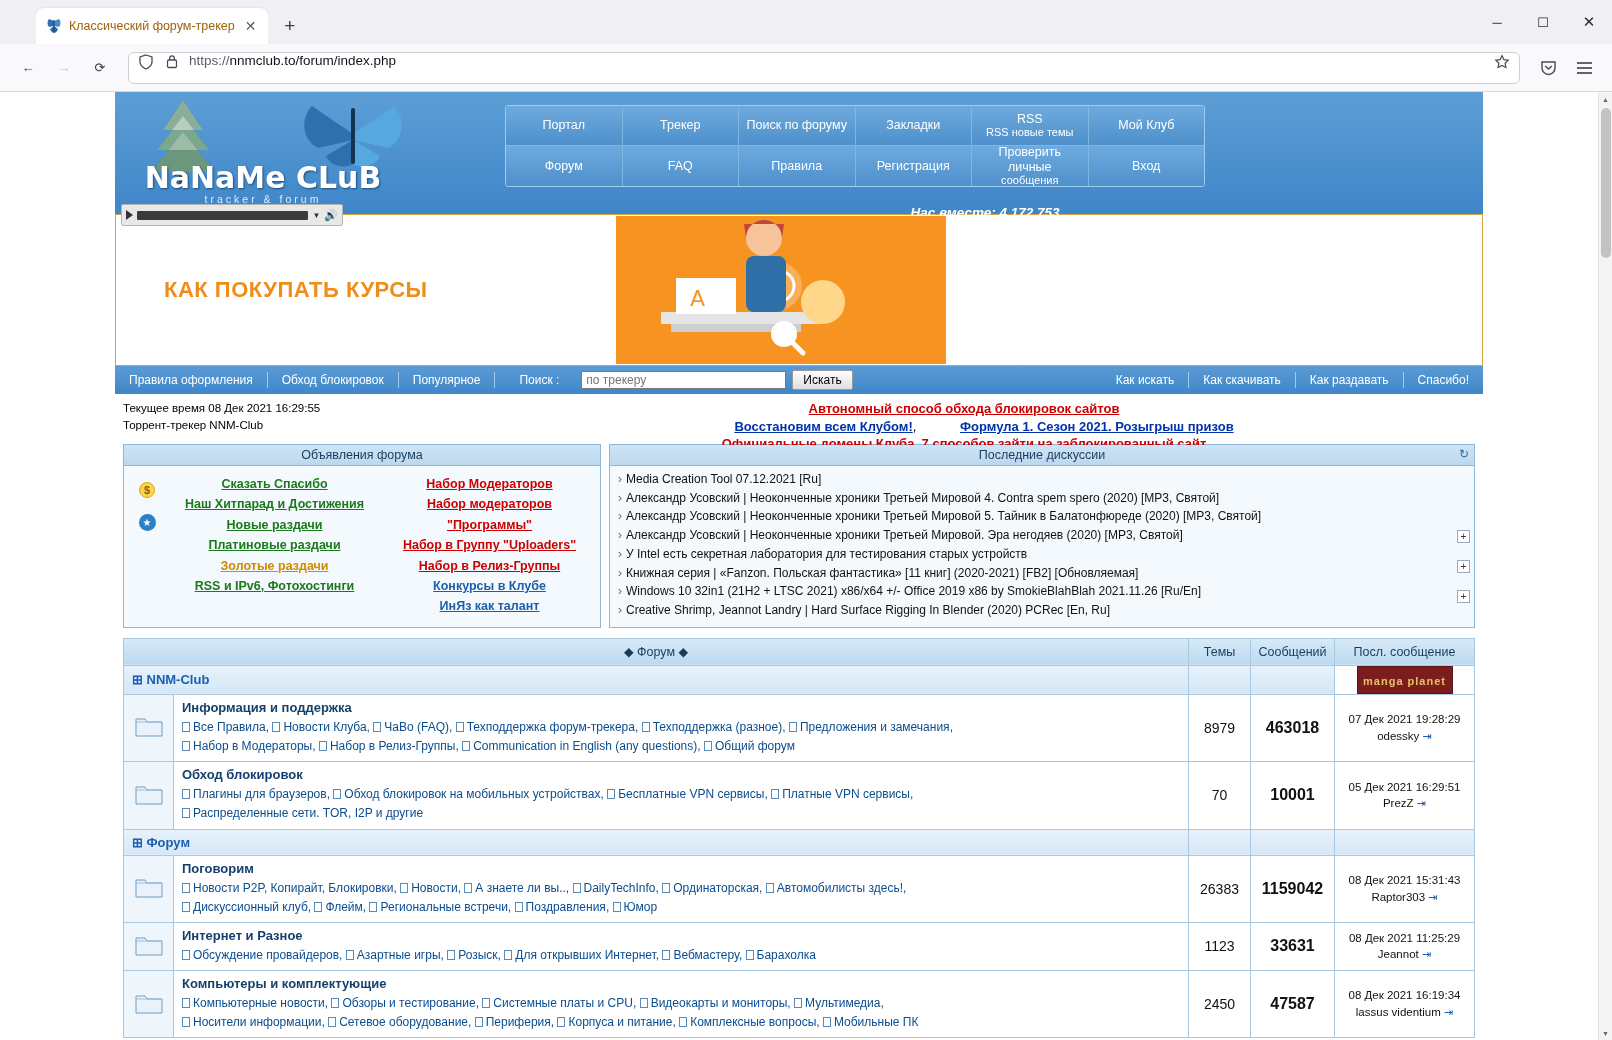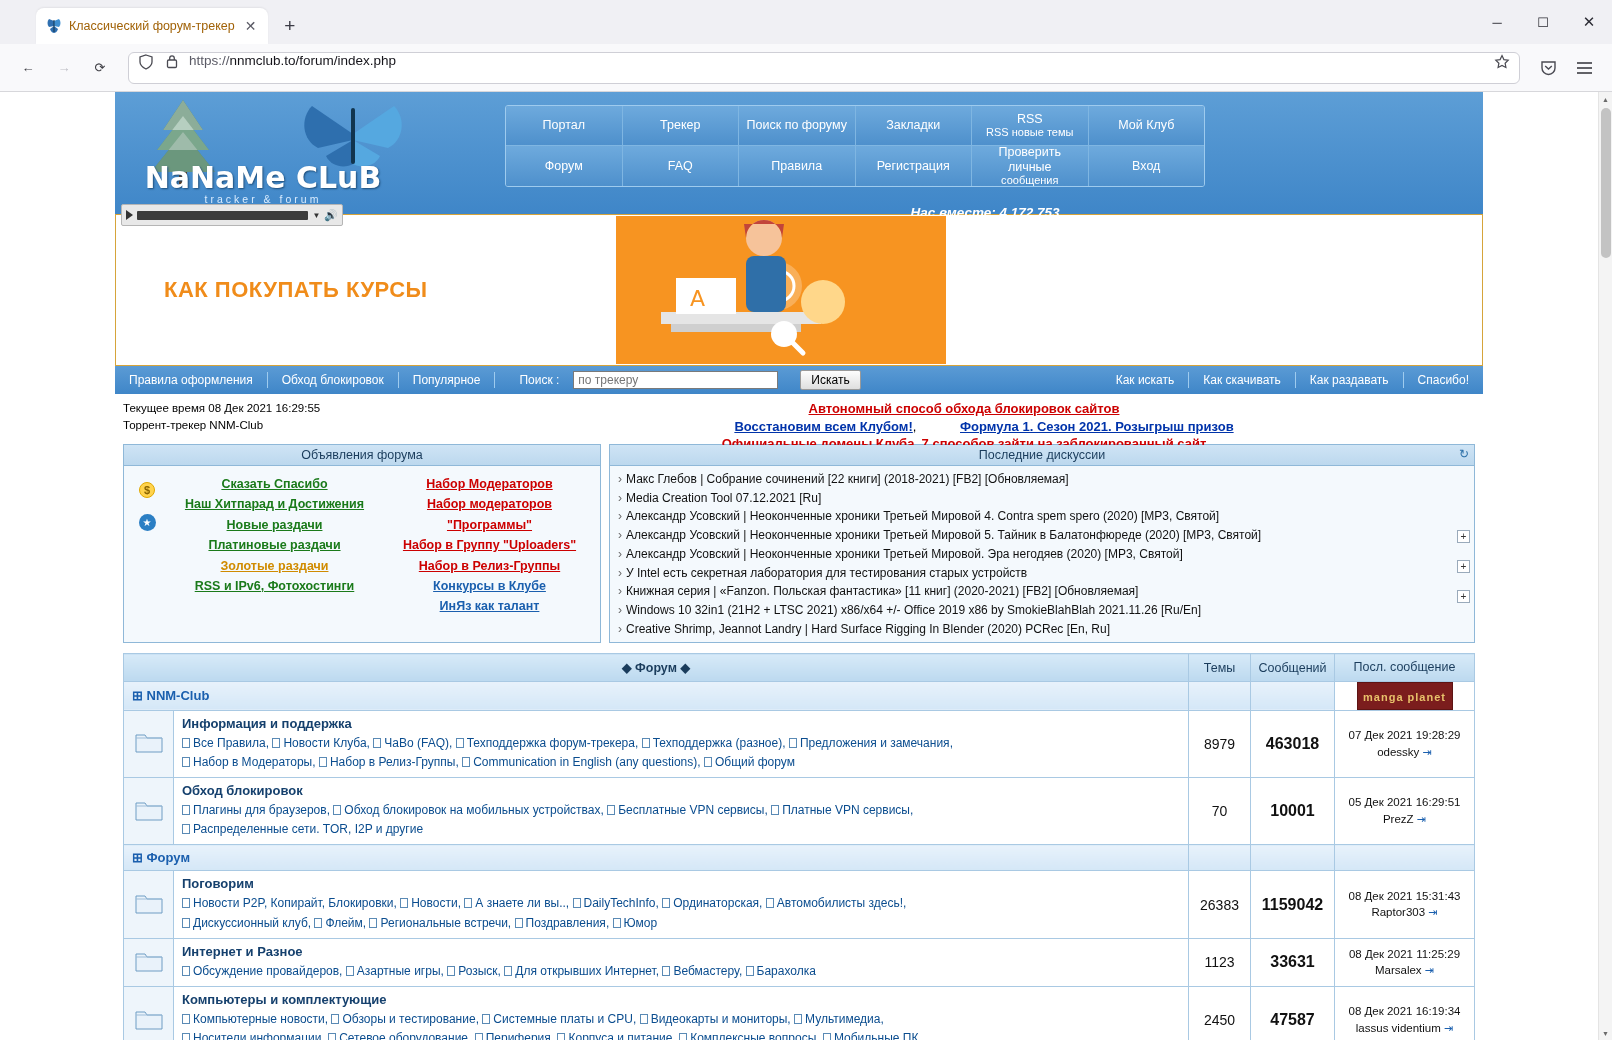--- a/index.html
+++ b/index.html
@@ -81,27 +81,27 @@
   .together { position:absolute; left:560px; top:113px; width:620px; text-align:center; color:#ffffff; font-style:italic; font-weight:bold; font-size:13.5px; }
 
   .banner { width:1368px; height:152px; background:#fff; border:1px solid #d6a43a; display:flex; align-items:center; }
   .banner-left { width:500px; padding-left:48px; }
   .banner-title { color:#f08c1a; font-size:22px; font-weight:bold; letter-spacing:.5px; }
   .banner-art { width:330px; height:148px; background:#f79421; position:relative; overflow:hidden; }
 
   .subnav { width:1368px; height:28px; background:linear-gradient(#5b9bd5,#3f86c8); display:flex; align-items:center; color:#fff; font-size:12px; }
   .subnav a { color:#ffffff; text-decoration:none; padding:0 14px; }
   .subnav .sep { width:1px; height:16px; background:#9ecbee; }
-  .subnav .search-label { padding-left:24px; padding-right:14px; }
+  .subnav .search-label { padding-left:24px; padding-right:22px; }
   .subnav input {
     width:205px; height:18px; font-size:12px; border:1px solid #7a7a7a; padding:0 4px; color:#555;
     font-family:"Liberation Sans", sans-serif;
   }
   .subnav .btn {
-    margin-left:22px; height:20px; background:linear-gradient(#fdfdfd,#dfdfdf); border:1px solid #9a9a9a;
+    margin-left:6px; height:20px; background:linear-gradient(#fdfdfd,#dfdfdf); border:1px solid #9a9a9a;
     color:#000; font-size:12px; padding:0 10px; display:flex; align-items:center; border-radius:2px;
   }
   .subnav .right { margin-left:auto; display:flex; align-items:center; }
 
   .infoline { display:flex; padding:6px 8px 0 8px; position:relative; height:46px; }
   .infoleft { width:330px; font-size:11.5px; color:#000; line-height:1.45; }
   .inforight { flex:1; text-align:center; line-height:1.35; }
   .inforight a { color:#cc0000; font-weight:bold; text-decoration:underline; font-size:13px; }
   .inforight .blueline a { color:#0033aa;margin-left:40px; }
 
@@ -126,21 +126,21 @@
   .news-item .bullet { color:#6a6a6a; margin-right:4px; }
   .news-plus { position:absolute; right:4px; width:13px; height:13px; border:1px solid #9ab; background:#fff; font-size:10px; line-height:11px; text-align:center; color:#333; }
   .panel-head .refresh { position:absolute; right:5px; top:2px; font-size:12px; color:#2b6fa8; }
 
   
   .ftable { width:1352px; margin:10px 8px 0 8px; border:1px solid #8fb8d8; border-collapse:collapse; background:#fff; }
   .ftable th, .ftable td { border:1px solid #a9c9e3; }
   .ftable .hdr td, .ftable .hdr th {
     background:linear-gradient(#d7eaf8,#bcd9ef); text-align:center; font-size:12.5px; color:#1a3c5c; padding:4px 0; font-weight:normal;
   }
-  .ftable .hdr .forum-col { font-weight:bold; color:#1a3c5c;margin-left:33px; }
+  .ftable .hdr .forum-col { font-weight:normal; color:#1a3c5c;margin-left:33px; }
   .cat-row td { background:linear-gradient(#e8f2fb,#d4e7f7); padding:5px 8px; font-weight:bold; color:#1a5fae; font-size:13px; }
   .cat-row .banner-cell { background:#fff; padding:0; text-align:center; }
   .mangabadge { display:inline-block; width:96px; height:28px; background:#7b1d1d; color:#e8c16a; font-size:11px; line-height:28px; text-align:center; border:1px solid #5d1414; letter-spacing:1px; }
   .f-icon-cell { width:50px; text-align:center; background:#eef5fb; padding:4px 0; }
   .f-folder { width:28px; height:24px; display:inline-block; }
   .f-main { padding:5px 8px; }
   .f-title { font-weight:bold; color:#15406d; font-size:13px; margin-bottom:3px; }
   .f-subs { font-size:12px; color:#0b4d8f; line-height:1.6; }
   .f-subs a { color:#0b4d8f; text-decoration:none; }
   .f-subs .doc { display:inline-block; width:8px; height:10px; border:1px solid #5a8ab5; background:#fff; margin-right:3px; vertical-align:-1px; }
@@ -377,21 +377,20 @@
               </div>
             </div>
           </div>
 
           <div class="panel panel-news">
             <div class="panel-head">
               <span>Последние дискуссии</span>
               <span class="refresh">↻</span>
             </div>
             <div class="news-body">
-              <div class="news-item"><span class="bullet">›</span><span>Макс Глебов | Собрание сочинений [22 книги] (2018-2021) [FB2] [Обновляемая]</span></div>
               <div class="news-item"><span class="bullet">›</span><span>Media Creation Tool 07.12.2021 [Ru]</span></div>
               <div class="news-item"><span class="bullet">›</span><span>Александр Усовский | Неоконченные хроники Третьей Мировой 4. Contra spem spero (2020) [MP3, Святой]</span></div>
               <div class="news-item"><span class="bullet">›</span><span>Александр Усовский | Неоконченные хроники Третьей Мировой 5. Тайник в Балатонфюреде (2020) [MP3, Святой]</span></div>
               <div class="news-item"><span class="bullet">›</span><span>Александр Усовский | Неоконченные хроники Третьей Мировой. Эра негодяев (2020) [MP3, Святой]</span></div>
               <div class="news-item"><span class="bullet">›</span><span>У Intel есть секретная лаборатория для тестирования старых устройств</span></div>
               <div class="news-item"><span class="bullet">›</span><span>Книжная серия | «Fanzon. Польская фантастика» [11 книг] (2020-2021) [FB2] [Обновляемая]</span></div>
               <div class="news-item"><span class="bullet">›</span><span>Windows 10 32in1 (21H2 + LTSC 2021) x86/x64 +/- Office 2019 x86 by SmokieBlahBlah 2021.11.26 [Ru/En]</span></div>
               <div class="news-item"><span class="bullet">›</span><span>Creative Shrimp, Jeannot Landry | Hard Surface Rigging In Blender (2020) PCRec [En, Ru]</span></div>
               <div class="news-plus" style="top:64px;">+</div>
               <div class="news-plus" style="top:94px;">+</div>
@@ -524,21 +523,21 @@
                 <span class="doc"></span><a>Розыск</a>,
                 <span class="doc"></span><a>Для открывших Интернет</a>,
                 <span class="doc"></span><a>Вебмастеру</a>,
                 <span class="doc"></span><a>Барахолка</a>
               </div>
             </td>
             <td class="num-cell">1123</td>
             <td class="msg-cell">33631</td>
             <td class="last-cell">
               <div>08 Дек 2021 11:25:29</div>
-              <div><span class="u">Marsalex</span> <span class="arrowico">⇥</span></div>
+              <div><span class="u">Jeannot</span> <span class="arrowico">⇥</span></div>
             </td>
           </tr>
 
           <tr>
             <td class="f-icon-cell">
               <svg class="f-folder" viewBox="0 0 28 24">
                     <path d="M1 5 h9 l2 3 h15 v14 H1 Z" fill="#e9f2fa" stroke="#6f9dc4"></path>
                     <path d="M1 8 h26" stroke="#9dbcd8"></path>
                   </svg>
             </td>

